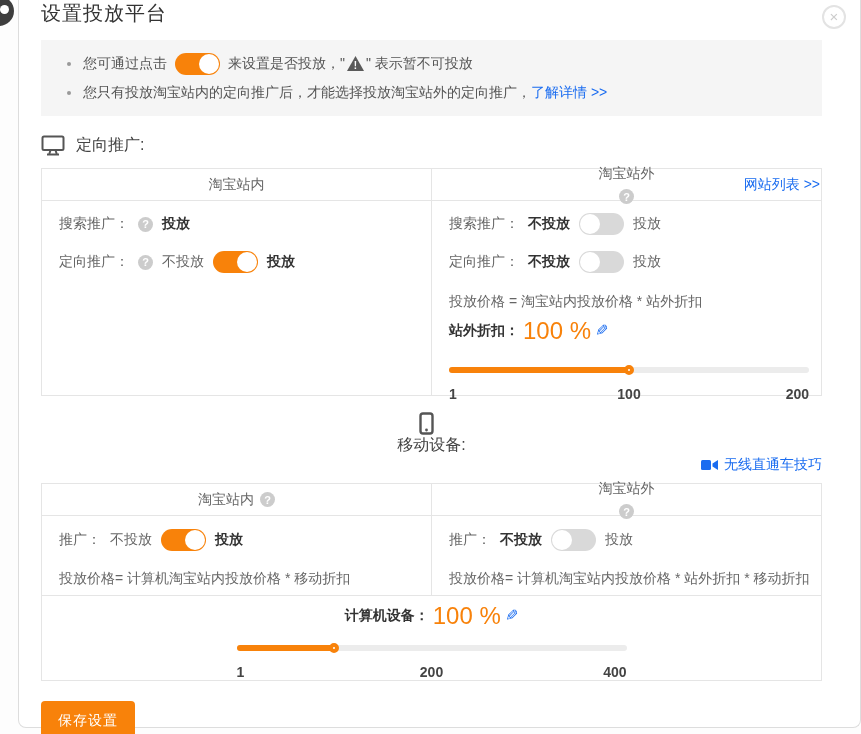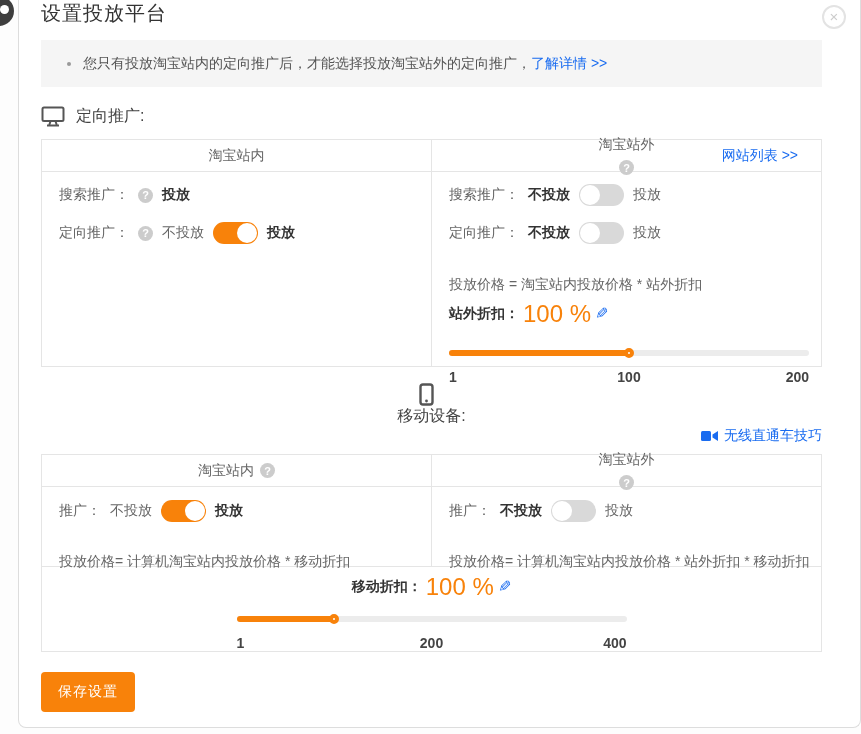--- a/index.html
+++ b/index.html
@@ -48,33 +48,33 @@
   .section-head .right-link{ margin-left:auto; display:flex; align-items:center; gap:6px; font-size:14px;font-family:Liberation Mono, monospace; }
 
   a.lnk{ color:var(--link); text-decoration:none; cursor:pointer; }
 
   .tbl{ margin-top:12px; border:1px solid var(--border); }
   .t-row{ display:flex; }
   .t-cell{ flex:1; position:relative; }
   .t-cell + .t-cell{ border-left:1px solid var(--border);flex-direction:column; }
   .t-head{ border-bottom:1px solid var(--border); }
   .t-head .t-cell{ height:31px; display:flex; align-items:center; justify-content:center; gap:6px; font-size:14px; color:#666; }
-  .t-head .hdr-link{ position:absolute; right:23px; top:7px; font-size:14px; }
+  .t-head .hdr-link{ position:absolute; right:1px; top:7px; font-size:14px; }
 
   .help{ display:inline-flex; width:15px; height:15px; border-radius:50%; background:#ccc; color:#fff;
          font-size:11px; font-weight:bold; align-items:center; justify-content:center; cursor:pointer; flex:none; }
 
   .row{ display:flex; align-items:center; height:38px; font-size:14px; color:#666; gap:9px; }
   .st-strong{ font-weight:bold; color:#333; }
   .st-dim{ color:#666; }
 
   .comp-body .t-cell{ height:194px; padding:4px 0 0 17px; }
   .mob-body .t-cell{ height:79px; padding:6px 0 0 17px; }
   .mob-body .row{ height:36px; }
-  .formula{ font-size:14px; color:#666; margin-top:21px; height:24px; display:flex; align-items:center; }
+  .formula{ font-size:14px; color:#666; margin-top:9px; height:24px; display:flex; align-items:center; }
 
   .discount-row{ display:flex; align-items:center; height:30px; gap:4px; margin-top:2px; }
   .disc-label{ font-size:14px; font-weight:bold; color:#333; }
   .disc-val{ font-size:24px; color:var(--accent); }
   .edit{ color:var(--link); font-size:16px; display:inline-block; transform:scaleX(-1); cursor:pointer; line-height:1; }
 
   .slider{ position:relative; height:18px; cursor:pointer; }
   .slider .track{ position:absolute; left:0; right:0; top:6px; height:6px; border-radius:3px; background:#ececec; }
   .slider .fill{ position:absolute; left:0; top:6px; height:6px; border-radius:3px; background:var(--accent); }
   .slider .handle{ position:absolute; top:9px; width:10px; height:10px; background:#fff;
@@ -102,20 +102,35 @@
 <div class="modal">
   <button class="close">
     <span>×</span>
   </button>
 
   <div class="content">
     <h1>设置投放平台</h1>
 
     
     <div class="notes">
+      <div class="note-line">
+        <span class="dot"></span>
+        <span>您可通过点击</span>
+        <span class="toggle on">
+            <span class="knob"></span>
+          </span>
+        <span>来设置是否投放，"</span>
+        <span class="warn">
+          <svg width="17" height="15" viewBox="0 0 17 15">
+              <path d="M8.5 0 L17 15 H0 Z" fill="#5a5a5a"></path>
+              <text x="8.5" y="13" text-anchor="middle" fill="#fff" font-size="10" font-weight="bold">!</text>
+            </svg>
+        </span>
+        <span>" 表示暂不可投放</span>
+      </div>
       <div class="note-line">
         <span class="dot"></span>
         <span>您只有投放淘宝站内的定向推广后，才能选择投放淘宝站外的定向推广，</span>
         <a class="lnk">了解详情 &gt;&gt;</a>
       </div>
     </div>
 
     
     <div class="section-head">
       <span class="s-icon">
@@ -248,21 +263,21 @@
             <span class="toggle off">
                 <span class="knob"></span>
               </span>
             <span class="st-dim">投放</span>
           </div>
           <div class="formula">投放价格= 计算机淘宝站内投放价格 * 站外折扣 * 移动折扣</div>
         </div>
       </div>
       <div class="mob-bottom">
         <div class="discount-row">
-          <span class="disc-label">移动折扣：</span>
+          <span class="disc-label">计算机设备：</span>
           <span class="disc-val">100 %</span>
           <span class="edit">✎</span>
         </div>
         <div class="mob-slider-wrap">
           <div class="slider">
             <div class="track"></div>
             <div class="fill" style="width: 25%;"></div>
             <div class="handle" style="left: 25%;"></div>
           </div>
           <div class="slider-labels">

